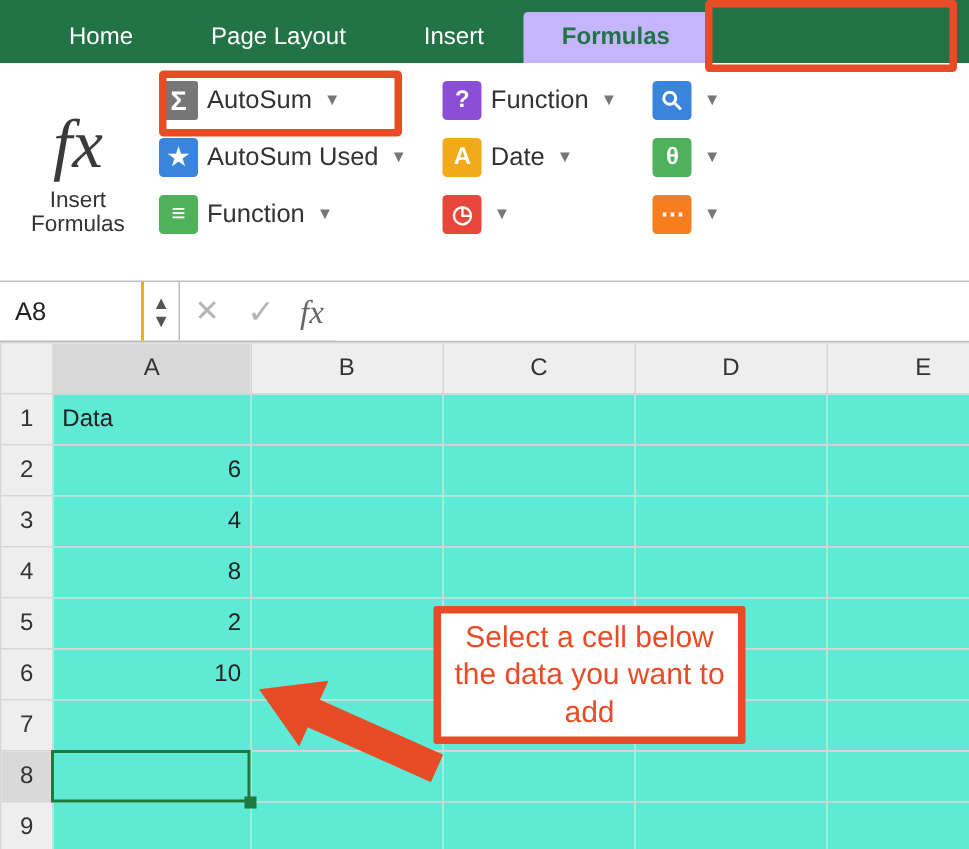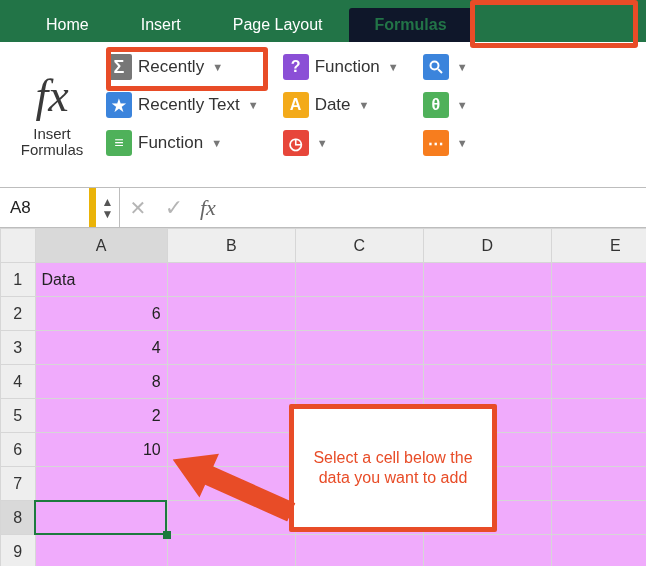--- a/index.html
+++ b/index.html
@@ -23,21 +23,21 @@
     height: 42px;
     padding-left: 20px;
   }
   .ribbon-tab {
     color: #fff;
     font-size: 16px;
     padding: 8px 26px 8px 26px;
     cursor: pointer;
   }
   .ribbon-tab.active {
-    background: #0f172a;
+    background: #c4b5fd;
     color: #227447;
     font-weight: 600;
     border-top-left-radius: 3px;
     border-top-right-radius: 3px;
   }
 
   
   .ribbon-body {
     background: #fff;
     display: flex;
@@ -130,21 +130,21 @@
   
   .formula-bar {
     display:flex;
     align-items:center;
     height: 40px;
     border-bottom: 1px solid #bdbdbd;
   }
   .name-box {
     width: 96px;
     height:100%;
-    border-right:7px solid #eab308;
+    border-right:2px solid #eab308;
     display:flex;align-items:center;
     padding-left:10px;
     font-size:17px;
     color:#222;
   }
   .name-spin {
     width:24px;height:100%;
     display:flex;flex-direction:column;align-items:center;justify-content:center;
     border-right:1px solid #bdbdbd;
     gap:0;
@@ -162,21 +162,21 @@
     flex:1;border:none;outline:none;height:100%;padding-left:6px;font-size:16px;
   }
 
   
   .grid { position:relative; }
   .grid table { border-collapse: collapse; table-layout:fixed; width: 680px;}
   .grid th, .grid td {
     border: 1px solid #d6d6d6;
     height: 34px;
     font-size:16px;
-    background:#f0abfc;
+    background:#5eead4;
   }
   .grid th {
     background:#eee;
     font-weight:normal;
     color:#333;
     text-align:center;
   }
   .grid .corner { width:34px; }
   .grid .rowhdr { width:34px; background:#eee; text-align:center; color:#333;}
   .grid th.colA { width:130px; }
@@ -194,24 +194,24 @@
   }
   .sel-handle {
     position:absolute;width:8px;height:8px;background:#1d7a3e;
     pointer-events:none;
   }
 
   
   .callout {
     position:absolute;
     left: 289px; top: 404px;
-    width: 208px; height: 128px;
+    width: 208px; height: 92px;
     border: 5px solid #e84c27;
     color:#e84c27;
-    font-size:16px;
+    font-size:20px;
     text-align:center;
     display:flex;align-items:center;justify-content:center;
     line-height:1.25;
     background:#fff;
     padding:4px;
     border-radius:2px;
     pointer-events:none;
   }
   .arrow-wrap {
     position:absolute;
@@ -219,41 +219,41 @@
     width: 130px; height: 80px;
     transform: rotate(24deg);
     pointer-events:none;
   }
 </style>
 </head>
 <body>
 
 <div class="ribbon-tabs">
   <div class="ribbon-tab">Home</div>
+  <div class="ribbon-tab">Page Layout</div>
   <div class="ribbon-tab">Insert</div>
-  <div class="ribbon-tab">Page Layout</div>
   <div class="ribbon-tab active">Formulas</div>
 </div>
 
 <div class="ribbon-body">
   <div class="group insert-fn">
     <span class="fx-big">fx</span>
     <span>Insert Formulas</span>
   </div>
 
   <div class="fn-cols">
     <div class="fn-col">
       <div class="fn-btn">
         <span class="sigma-box">Σ</span>
-        <span>Recently</span>
+        <span>AutoSum</span>
         <span class="chev">▼</span>
       </div>
       <div class="fn-btn">
         <span class="icon-box star-icon">★</span>
-        <span>Recently Text</span>
+        <span>AutoSum Used</span>
         <span class="chev">▼</span>
       </div>
       <div class="fn-btn">
         <span class="icon-box fin-icon">≡</span>
         <span>Function</span>
         <span class="chev">▼</span>
       </div>
     </div>
 
     <div class="fn-col">

